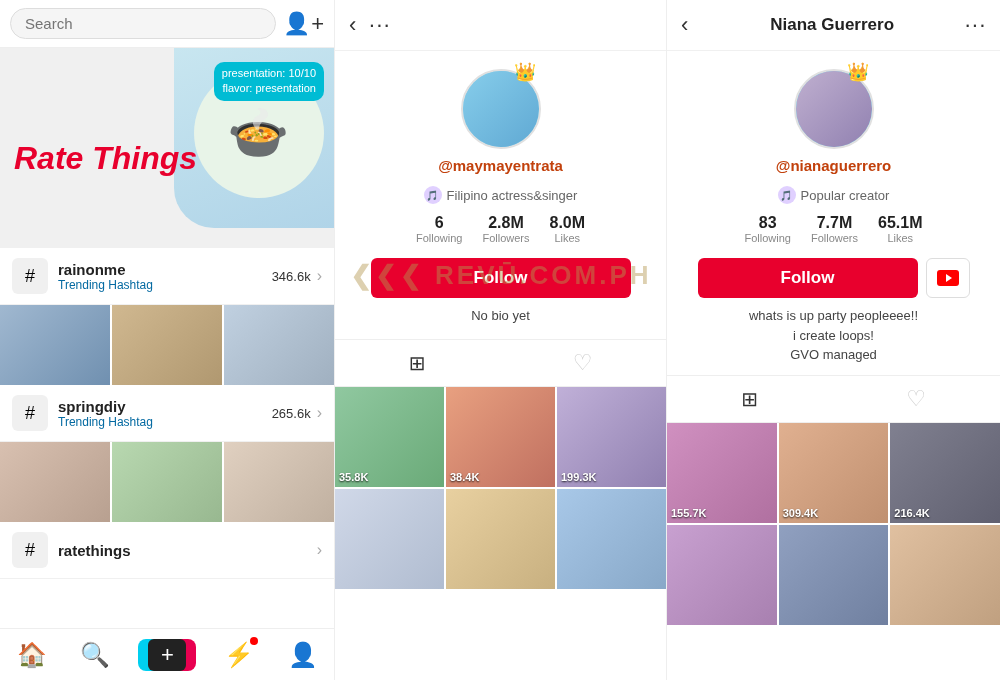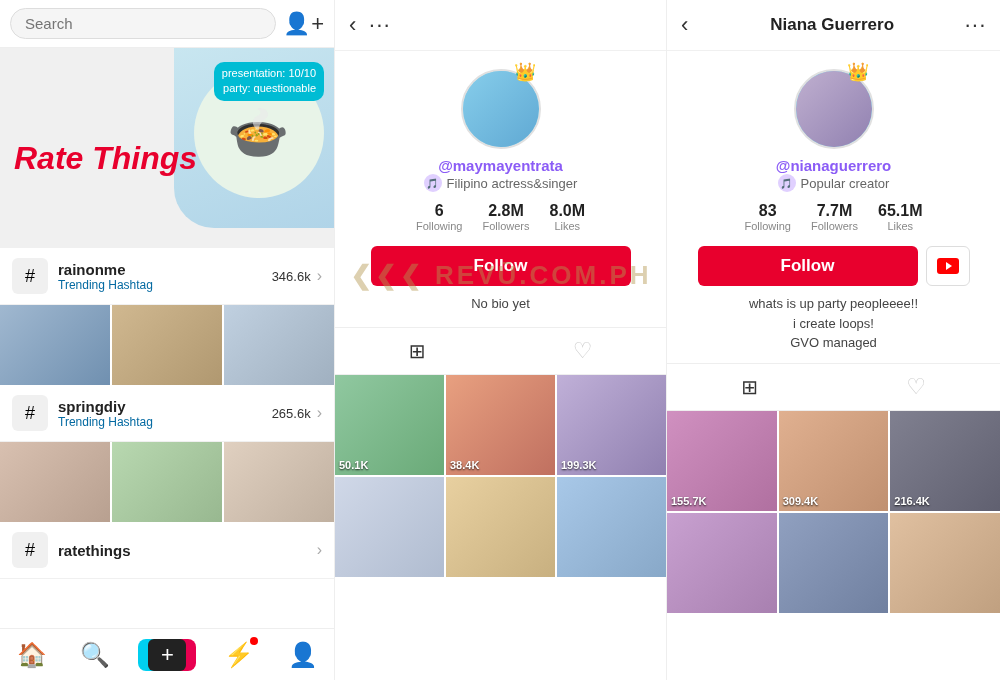--- a/index.html
+++ b/index.html
@@ -32,21 +32,21 @@
     .back-btn { font-size: 22px; color: #333; cursor: pointer; margin-right: 12px; }
     .panel-title { flex: 1; text-align: center; font-size: 17px; font-weight: 600; color: #222; }
     .more-btn { font-size: 22px; color: #333; cursor: pointer; }
 
     .profile-section { display: flex; flex-direction: column; align-items: center; padding: 18px 14px 10px; }
     .avatar-wrap { position: relative; margin-bottom: 8px; }
     .avatar { width: 80px; height: 80px; border-radius: 50%; background: #87ceeb; display: flex; align-items: center; justify-content: center; overflow: hidden; border: 2px solid #e0e0e0; }
     .avatar-img-m { width: 80px; height: 80px; border-radius: 50%; background: linear-gradient(135deg, #87ceeb, #5fa8d3); }
     .avatar-img-n { width: 80px; height: 80px; border-radius: 50%; background: linear-gradient(135deg, #c0b0d0, #9080b0); }
     .crown { position: absolute; top: -8px; right: 4px; font-size: 18px; }
-    .username { font-size: 15px; font-weight: 600; color: #8b5cf6; margin-bottom: 0; }
+    .username { font-size: 15px; font-weight: 600; color: #c2410c; margin-bottom: 12px; }
     .bio-tag { display: flex; align-items: center; gap: 5px; font-size: 13px; color: #666; margin-bottom: 10px; }
     .bio-icon { width: 18px; height: 18px; border-radius: 50%; background: #e0d0ff; display: flex; align-items: center; justify-content: center; font-size: 10px; }
 
     .stats-row { display: flex; gap: 20px; margin-bottom: 14px; }
     .stat-item { text-align: center; }
     .stat-num { font-size: 16px; font-weight: 700; color: #222; }
     .stat-label { font-size: 11px; color: #888; }
 
     .follow-btn { background: #e8002d; color: #fff; border: none; border-radius: 6px; padding: 10px 0; width: 260px; font-size: 17px; font-weight: 600; cursor: pointer; margin-bottom: 10px; }
     .follow-row { display: flex; gap: 8px; align-items: center; }
@@ -111,21 +111,21 @@
     <span class="add-user-icon">👤+</span>
   </div>
 
   <div class="hero-card">
     <div class="food-area">
       <div class="food-bg"></div>
       <div class="food-circle">🍲</div>
     </div>
     <div class="caption-box">
       <span>presentation: 10/10</span><br>
-      <span>party: questionable</span>
+      <span>flavor: presentation</span>
     </div>
     <div class="rate-things-text">Rate Things</div>
   </div>
 
   <div class="trending-item">
     <div class="trending-icon">#</div>
     <div class="trending-info">
       <div class="trending-name">rainonme</div>
       <div class="trending-sub">Trending Hashtag</div>
     </div>
@@ -215,21 +215,21 @@
     <div class="bio-text">No bio yet</div>
   </div>
 
   <div class="tabs-row">
     <span class="tab-icon">⊞</span>
     <span class="tab-heart">♡</span>
   </div>
 
   <div class="video-grid">
     <div class="video-thumb vt-bg-1">
-      <span class="vt-count">50.1K</span>
+      <span class="vt-count">35.8K</span>
     </div>
     <div class="video-thumb vt-bg-2">
       <span class="vt-count">38.4K</span>
     </div>
     <div class="video-thumb vt-bg-3">
       <span class="vt-count">199.3K</span>
     </div>
     <div class="video-thumb vt-bg-4"></div>
     <div class="video-thumb vt-bg-5"></div>
     <div class="video-thumb vt-bg-6"></div>

